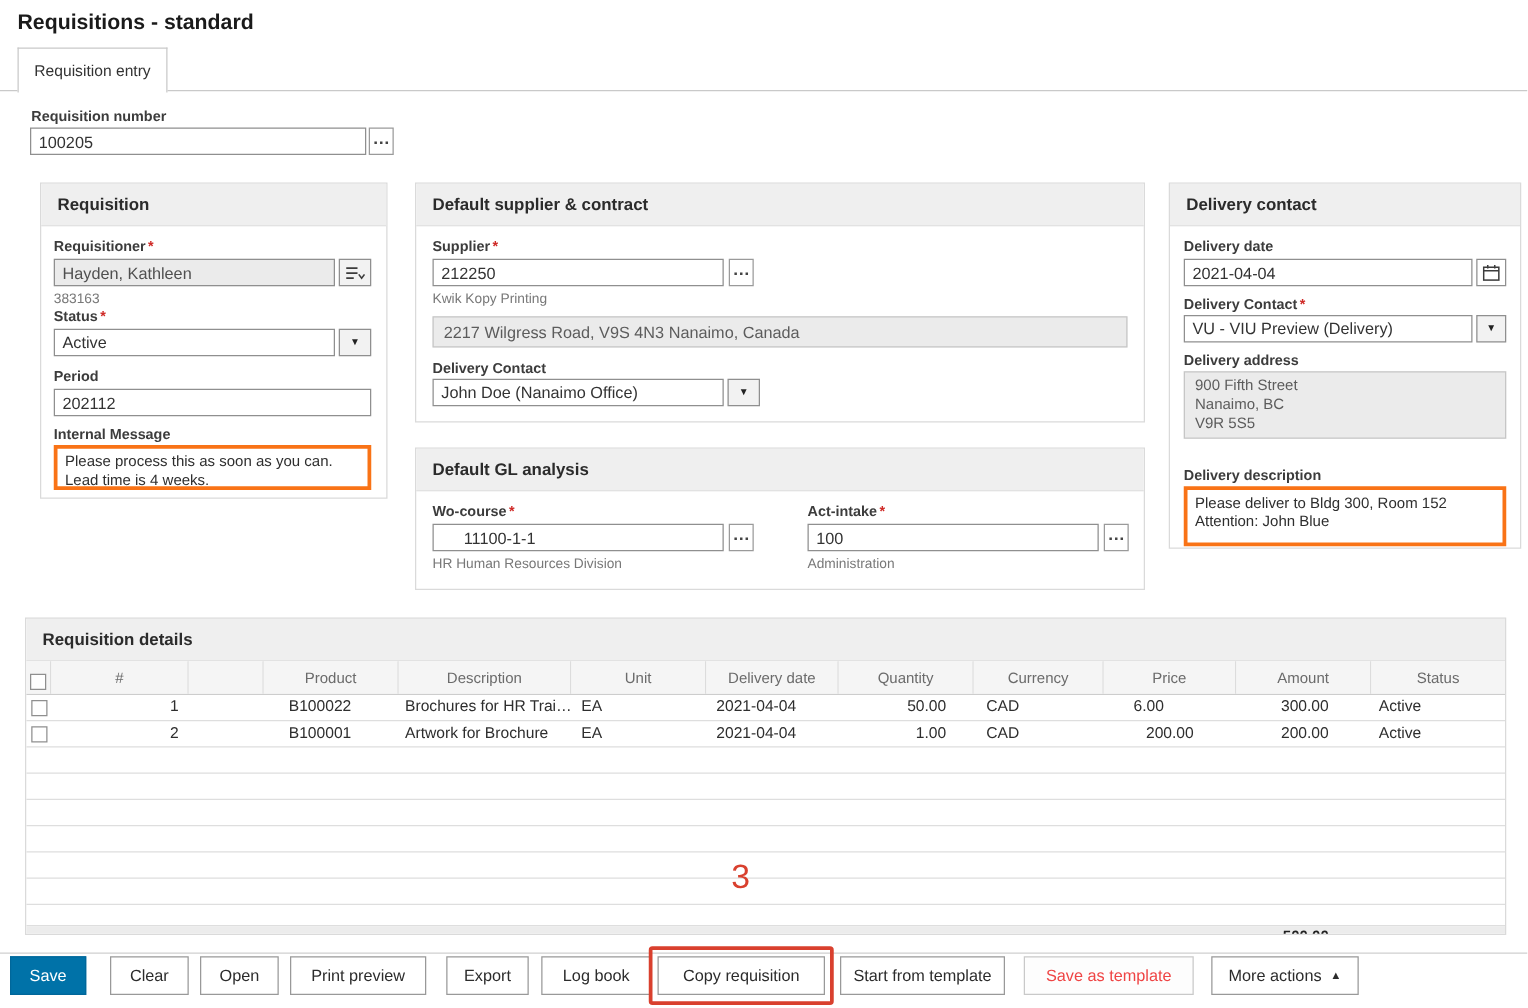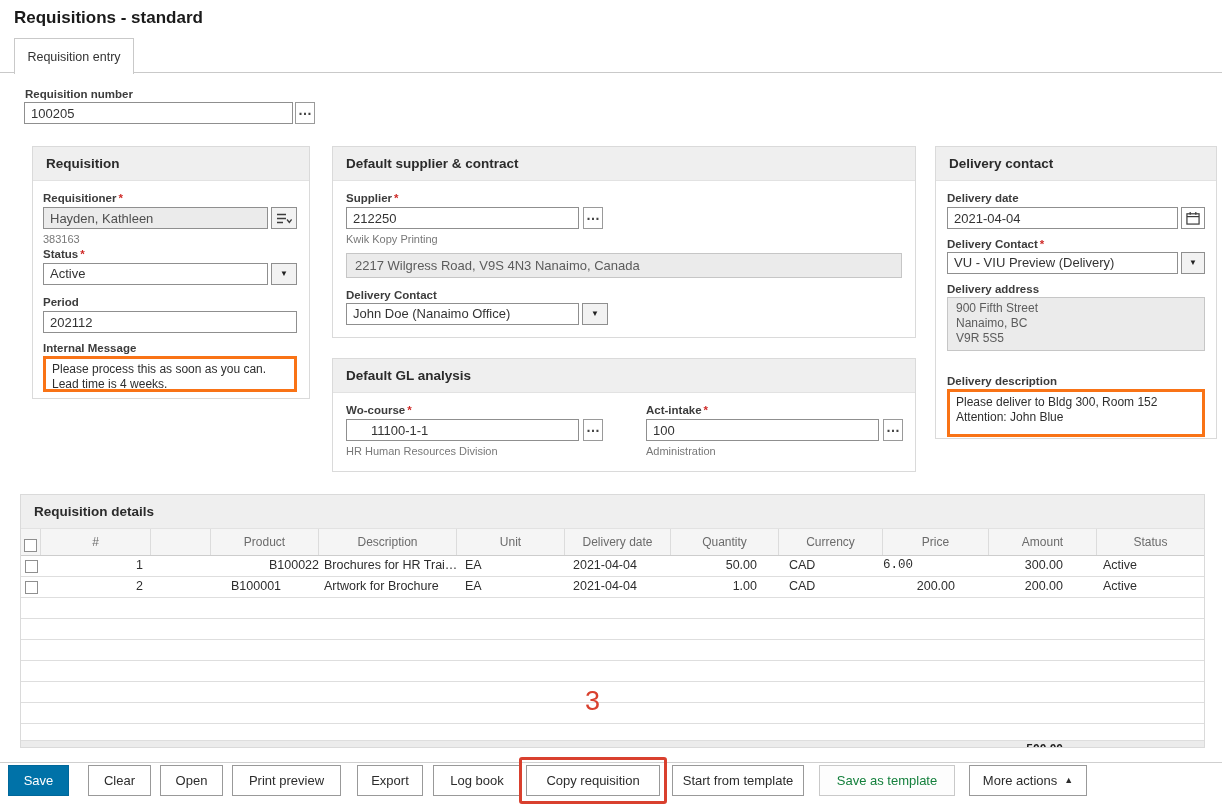--- a/index.html
+++ b/index.html
@@ -44,21 +44,21 @@
   .cbx{display:inline-block;width:13px;height:13px;border:1px solid #8f8f8f;background:#fff;box-sizing:border-box;
        vertical-align:middle;cursor:pointer}
   .t-foot{position:relative;height:17px;background:#ececec}
   .t-foot .sum{position:absolute;left:968px;width:108px;text-align:right;padding-right:34px;box-sizing:border-box;
                font-weight:bold;font-size:12px;line-height:16px;color:#1f1f1f}
   
   .tb-divider{border-top:1px solid #cfcfcf;height:0}
   .tb{position:absolute;top:765px;height:31px;background:#fff;border:1px solid #999;box-sizing:border-box;
       display:flex;align-items:center;justify-content:center;font-size:13px;color:#2c2c2c;white-space:nowrap;cursor:pointer}
   .tb.primary{background:#0072a8;border-color:#00679a;color:#fff}
-  .tb.disabled{color:#15803d;border-color:#c9c9c9;background:#fdfdfd;cursor:default}
+  .tb.disabled{color:#ef4444;border-color:#c9c9c9;background:#fdfdfd;cursor:default}
   .tb .up{font-size:9px;margin-left:7px;color:#2c2c2c;line-height:1}
   .hl-box{position:absolute;left:519px;top:757px;width:148px;height:47px;border:3px solid #d9402e;border-radius:3px;
           box-sizing:border-box;pointer-events:none;z-index:5}
   .anno{position:absolute;left:585px;top:686px;font-size:27px;color:#d9402e;z-index:5}
 </style>
 </head>
 <body>
 
 <div class="abs page-title" style="left:14px;top:8px">Requisitions - standard</div>
 <div class="abs tabline" style="left:0;top:72px;width:1222px"></div>
@@ -174,27 +174,27 @@
     <div class="t-hcell" style="width:104px">Currency</div>
     <div class="t-hcell" style="width:106px">Price</div>
     <div class="t-hcell" style="width:108px">Amount</div>
     <div class="t-hcell" style="width:107px">Status</div>
   </div>
   <div id="detail-rows">
       <div class="t-row">
         <div class="t-cell" style="width: 20px; text-align: center;"><span class="cbx" style="margin-top: 2px;"></span></div>
         <div class="t-cell" style="width: 110px; text-align: right; padding-right: 8px;">1</div>
         <div class="t-cell" style="width: 60px;"></div>
-        <div class="t-cell" style="width: 108px; text-align: right; padding-left: 20px;">B100022</div>
+        <div class="t-cell" style="width: 108px; text-align: left; padding-left: 20px;">B100022</div>
         <div class="t-cell" style="width: 138px; text-align: left; padding-left: 5px;">Brochures for HR Trai…</div>
         <div class="t-cell" style="width: 108px; text-align: left; padding-left: 8px;">EA</div>
         <div class="t-cell" style="width: 106px; text-align: left; padding-left: 8px;">2021-04-04</div>
         <div class="t-cell" style="width: 108px; text-align: right; padding-right: 22px;">50.00</div>
         <div class="t-cell" style="width: 104px; text-align: left; padding-left: 10px;">CAD</div>
-        <div class="t-cell" style="width: 106px; text-align: left; padding-right: 34px; font-family: Liberation Mono, monospace;">6.00</div>
+        <div class="t-cell" style="width: 106px; text-align: center; padding-right: 34px;">6.00</div>
         <div class="t-cell" style="width: 108px; text-align: right; padding-right: 34px;">300.00</div>
         <div class="t-cell" style="width: 107px; text-align: left; padding-left: 6px;">Active</div>
       </div>
       <div class="t-row">
         <div class="t-cell" style="width: 20px; text-align: center;"><span class="cbx" style="margin-top: 2px;"></span></div>
         <div class="t-cell" style="width: 110px; text-align: right; padding-right: 8px;">2</div>
         <div class="t-cell" style="width: 60px;"></div>
         <div class="t-cell" style="width: 108px; text-align: left; padding-left: 20px;">B100001</div>
         <div class="t-cell" style="width: 138px; text-align: left; padding-left: 5px;">Artwork for Brochure</div>
         <div class="t-cell" style="width: 108px; text-align: left; padding-left: 8px;">EA</div>

